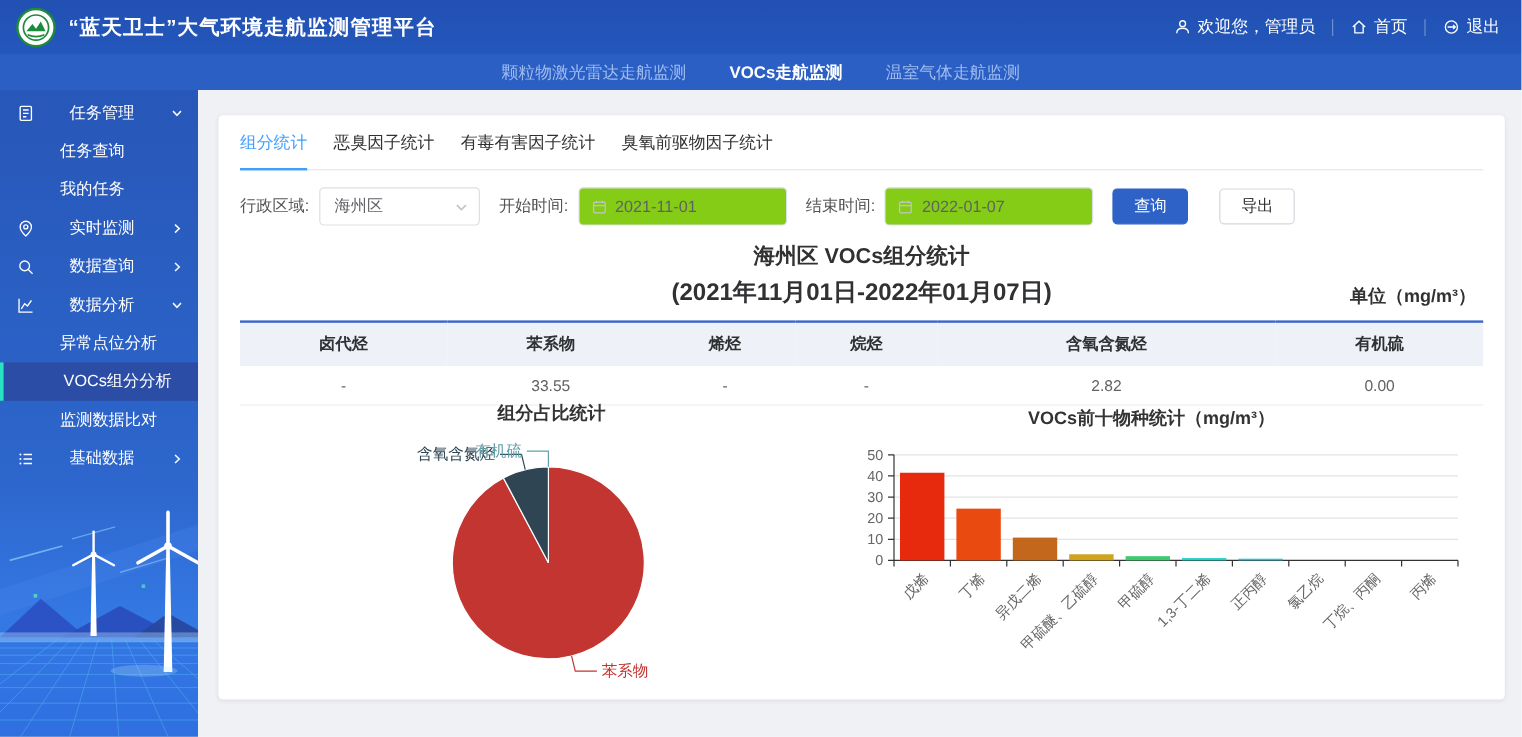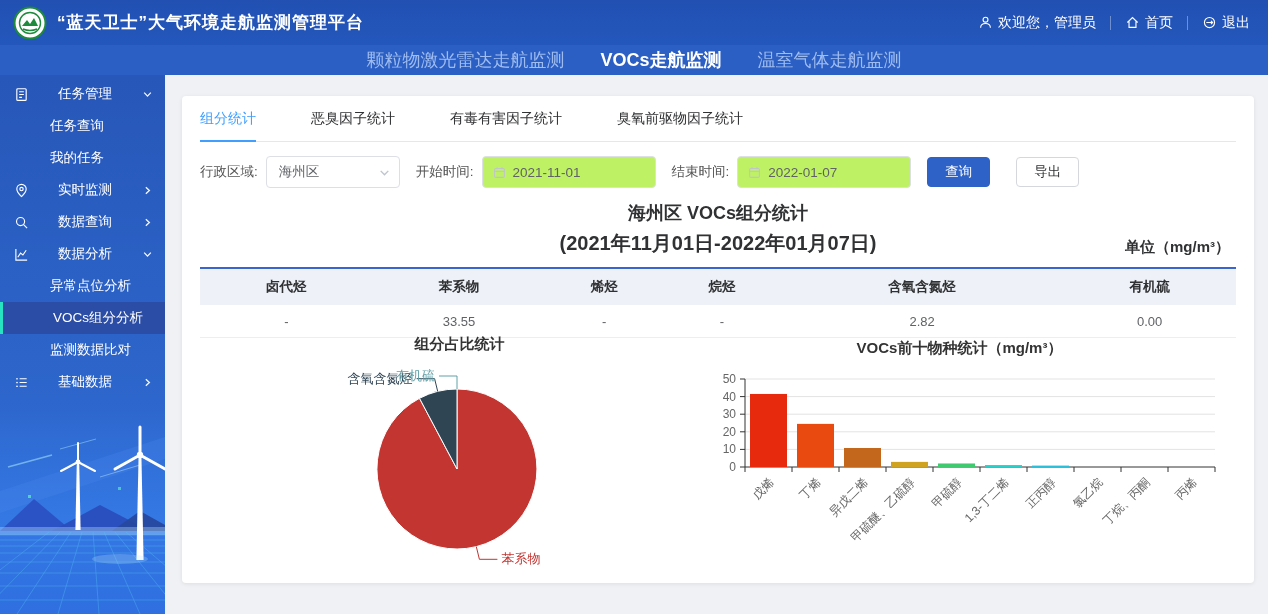--- a/index.html
+++ b/index.html
@@ -12,52 +12,52 @@
   .logo{width:34px;height:34px;margin-left:13px;flex:0 0 auto;}
   .app-title{font-size:17px;font-weight:bold;margin-left:10px;letter-spacing:1px;}
   .header-right{margin-left:auto;margin-right:18px;display:flex;align-items:center;font-size:14px;}
   .hr-item{display:flex;align-items:center;gap:5px;cursor:pointer;white-space:nowrap;}
   .hr-item svg{width:15px;height:15px;fill:none;stroke:#fff;stroke-width:1.2;}
   .hr-divider{width:1px;height:14px;background:rgba(255,255,255,.35);margin:0 14px;}
 
   
   .top-nav{position:absolute;top:45px;left:0;right:0;height:30px;z-index:4;background:#2b5fc4;
     display:flex;justify-content:center;align-items:center;gap:36px;}
-  .nav-tab{font-size:18px;color:#9fbcf0;cursor:pointer;line-height:30px;}
+  .nav-tab{font-size:14px;color:#9fbcf0;cursor:pointer;line-height:30px;}
   .nav-tab.active{color:#fff;font-weight:bold;}
 
   
   .sidebar{position:absolute;top:75px;left:0;width:165px;bottom:0;overflow:hidden;
     background:linear-gradient(180deg,#2757b8 0%,#2d66cc 60%,#2e6ad2 100%);}
   #side-menu{position:relative;z-index:2;padding-top:3px;}
   .menu-item,.menu-sub{height:32px;display:flex;align-items:center;color:#fff;font-size:13.5px;cursor:pointer;gap:20px;}
   .menu-item{padding:0 12px 0 14px;}
   .menu-sub{padding-left:50px;}
   .menu-sub.active{background:#2c4da6;border-left:3px solid #27e3c2;}
   .menu-icon{width:15px;height:15px;margin-right:9px;display:inline-flex;}
   .menu-icon svg{width:15px;height:15px;fill:none;stroke:#fff;stroke-width:1.2;}
   .chevron{margin-left:auto;display:inline-flex;opacity:.95;}
   .chevron svg{width:11px;height:11px;fill:none;stroke:#fff;stroke-width:1.2;}
   .side-art{position:absolute;left:0;bottom:0;width:165px;height:215px;z-index:1;}
 
   
   .main-card{position:absolute;left:182px;top:96px;width:1072px;height:487px;background:#fff;
     border-radius:4px;box-shadow:0 1px 4px rgba(0,0,0,.08);}
-  .card-tabs{display:flex;gap:55px;align-items:center;height:45px;margin:0 18px;border-bottom:1px solid #e4e7ed;position:relative;}
+  .card-tabs{display:flex;gap:22px;align-items:center;height:45px;margin:0 18px;border-bottom:1px solid #e4e7ed;position:relative;}
   .card-tab{font-size:14px;color:#303133;cursor:pointer;height:45px;line-height:45px;position:relative;}
   .card-tab.active{color:#409eff;}
   .card-tab.active::after{content:"";position:absolute;left:0;right:0;bottom:-1px;height:2px;background:#409eff;}
 
   .filter-row{display:flex;align-items:center;margin:14px 18px 0 18px;font-size:13.5px;color:#555;}
   .f-label{margin-right:8px;white-space:nowrap;}
   .select-box{width:112px;height:30px;border:1px solid #dcdfe6;border-radius:4px;display:flex;align-items:center;
     padding:0 8px 0 12px;color:#606266;background:#fff;cursor:pointer;margin-right:16px;}
   .select-box .sel-chev{margin-left:auto;display:inline-flex;}
   .date-box{width:152px;height:30px;border:1px solid #dcdfe6;border-radius:4px;display:flex;align-items:center;
-    padding:0 10px;color:#606266;background:#bef264;cursor:pointer;gap:7px;margin-right:16px;}
+    padding:0 10px;color:#606266;background:#84cc16;cursor:pointer;gap:7px;margin-right:16px;}
   .date-box svg,.select-box svg{width:13px;height:13px;fill:none;stroke:#c0c4cc;stroke-width:1.3;}
   .btn{height:30px;border-radius:4px;font-size:13.5px;display:inline-flex;align-items:center;
     padding:0 17px;cursor:pointer;box-sizing:border-box;}
   .btn-primary{background:#2e62c6;color:#fff;border:1px solid #2e62c6;margin-right:26px;}
   .btn-plain{background:#fff;color:#303133;border:1px solid #d4d7de;}
 
   .summary{position:relative;text-align:center;margin-top:13px;}
   .summary-title{font-size:18px;font-weight:bold;color:#303133;}
   .summary-sub{font-size:20px;font-weight:bold;color:#303133;margin-top:5px;}
   .summary-unit{position:absolute;right:24px;bottom:0;font-size:15px;font-weight:bold;color:#303133;}

